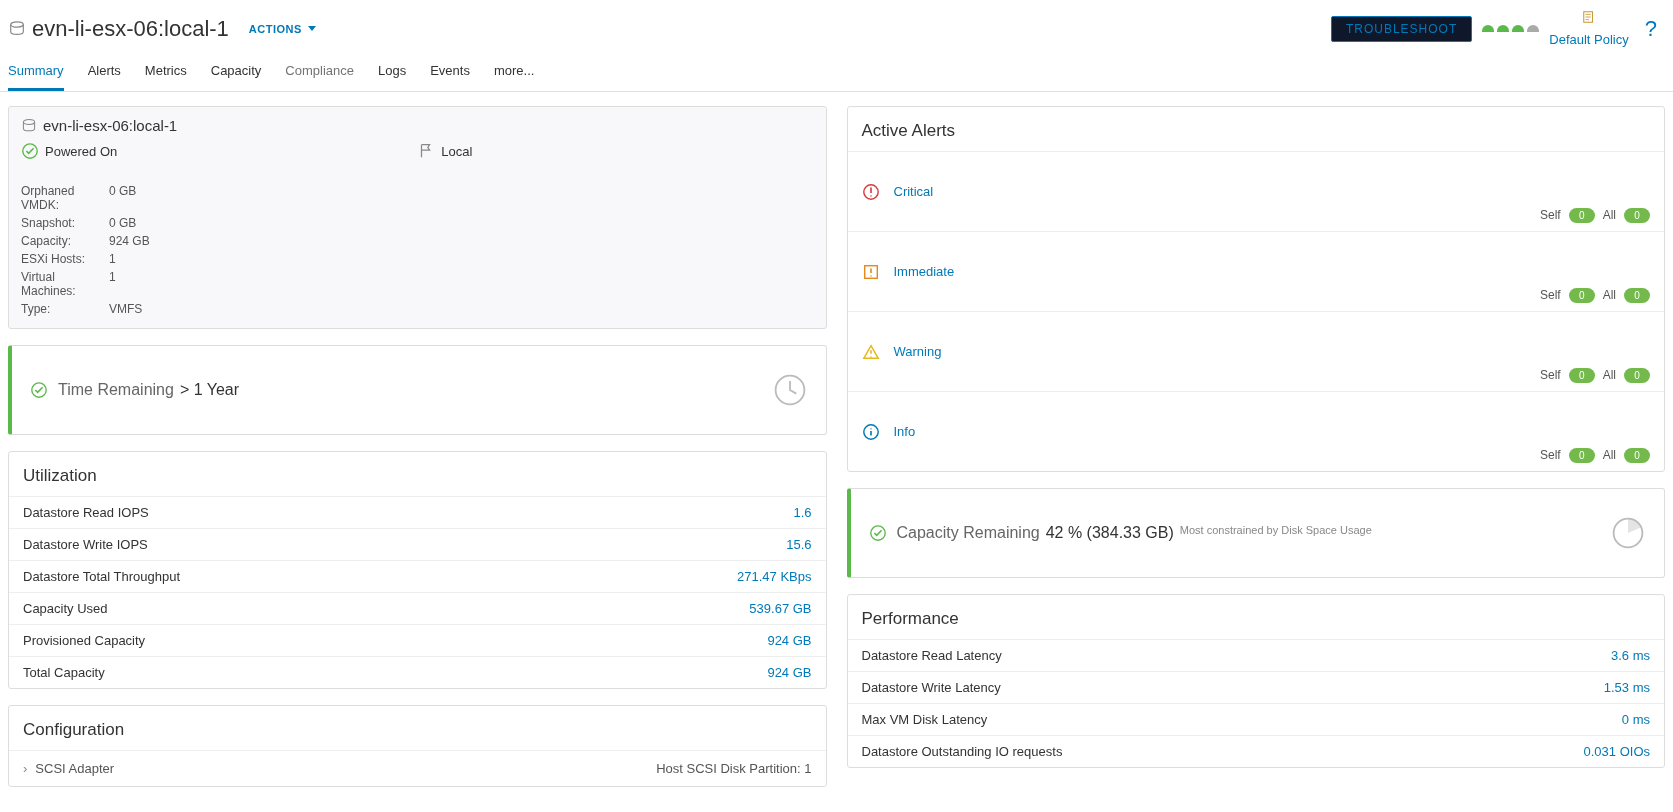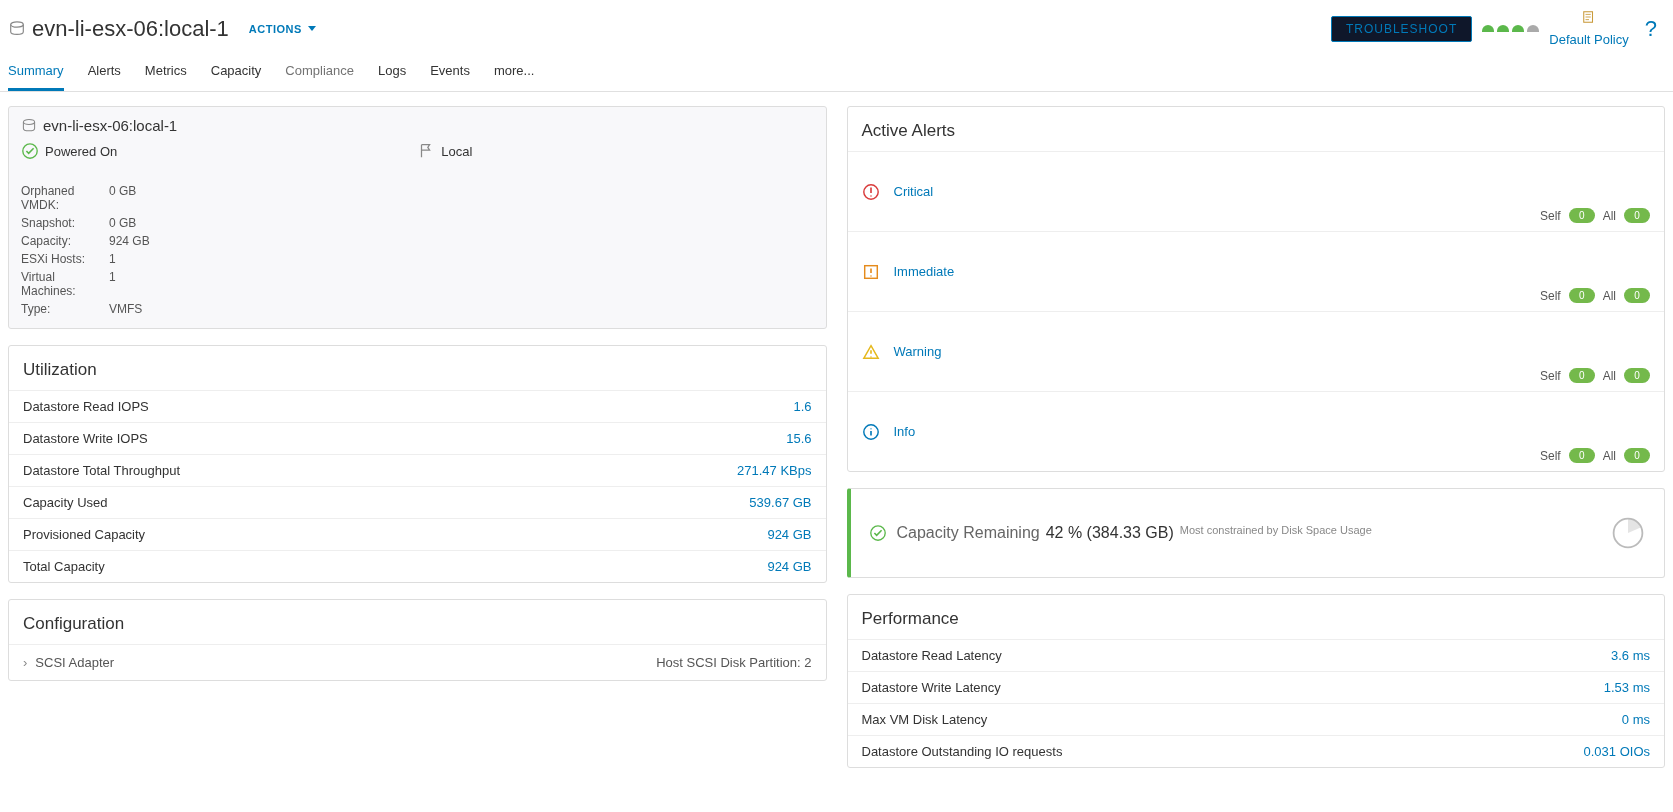--- a/index.html
+++ b/index.html
@@ -40,21 +40,21 @@
 .stripe-title { font-size:16px; color:#666; }
 .stripe-value { font-size:16px; color:#333; font-weight:400; }
 .stripe-sub { font-size:11px; color:#888; }
 .stripe-icon { margin-left:auto; color:#bbb; }
 .section-title { font-size:17px; padding:14px 14px 10px 14px; }
 .list-row { display:flex; padding:8px 14px; font-size:13px; border-top:1px solid #eee; align-items:center; }
 .list-row .val { margin-left:auto; color:#0079b8; }
 .alert-row { display:flex; align-items:center; padding:8px 14px; font-size:13px; border-top:1px solid #eee; gap:14px; }
 .alert-row:first-of-type { border-top:none; }
 .alert-label { color:#0079b8; cursor:pointer; }
-.alert-counts { margin-left:auto; display:flex; align-items:center; gap:8px; font-size:12px; color:#555;margin-top:48px; }
+.alert-counts { margin-left:auto; display:flex; align-items:flex-start; gap:8px; font-size:12px; color:#555;margin-top:48px; }
 .pill { background:#74b94b; color:#fff; font-size:10px; padding:0 9px; border-radius:9px; line-height:15px; min-width:26px; text-align:center; }
 .cfg-row { display:flex; padding:10px 14px; font-size:13px; border-top:1px solid #eee; align-items:center; color:#555; }
 .cfg-row .chev { margin-right:8px; color:#888; }
 .cfg-row .rv { margin-left:auto; }
 svg { display:block; }
 .ico-sm { width:18px; height:18px; flex-shrink:0; }
 </style>
 </head>
 <body>
 
@@ -154,20 +154,40 @@
               <span>1</span>
             </div>
           <div class="kv-row">
               <span class="kv-key">Type:</span>
               <span>VMFS</span>
             </div>
         </div>
       </div>
     </div>
 
+    <div class="stripe-card">
+      <div class="stripe-left">
+        <span>
+            <svg class="ico-sm" viewBox="0 0 20 20">
+              <circle cx="10" cy="10" r="8" fill="none" stroke="#5bb84b" stroke-width="1.5"></circle>
+              <path d="M6 10 l2.5 2.5 L14 7" fill="none" stroke="#5bb84b" stroke-width="1.8"></path>
+            </svg>
+          </span>
+        <div class="stripe-text">
+          <span class="stripe-title">Time Remaining</span>
+          <span class="stripe-value">&gt; 1 Year</span>
+        </div>
+      </div>
+      <span class="stripe-icon">
+          <svg width="36" height="36" viewBox="0 0 40 40">
+            <circle cx="20" cy="20" r="16" fill="none" stroke="#bbb" stroke-width="2"></circle>
+            <path d="M20 10 v10 l7 4" fill="none" stroke="#bbb" stroke-width="2"></path>
+          </svg>
+        </span>
+    </div>
 
     <div class="card">
       <div class="section-title">Utilization</div>
       <div class="list-row">
           <span>Datastore Read IOPS</span>
           <span class="val">1.6</span>
         </div>
       <div class="list-row">
           <span>Datastore Write IOPS</span>
           <span class="val">15.6</span>
@@ -188,21 +208,21 @@
           <span>Total Capacity</span>
           <span class="val">924 GB</span>
         </div>
     </div>
 
     <div class="card">
       <div class="section-title">Configuration</div>
       <div class="cfg-row">
         <span class="chev">›</span>
         <span>SCSI Adapter</span>
-        <span class="rv">Host SCSI Disk Partition: 2</span>
+        <span class="rv">Host SCSI Disk Partition: 1</span>
       </div>
     </div>
   </div>
 
   <div class="col">
 
     <div class="card">
       <div class="section-title">Active Alerts</div>
       <div class="alert-row">
         <span>

